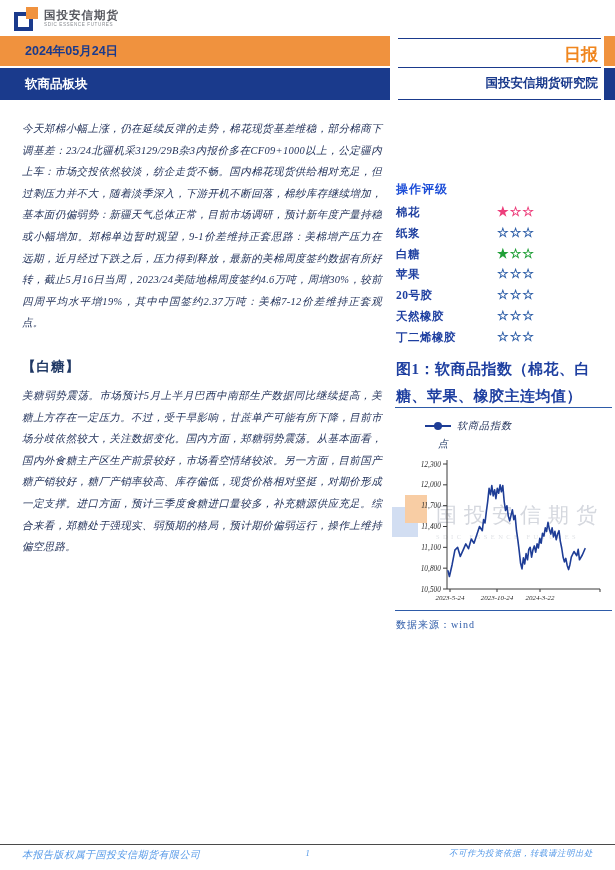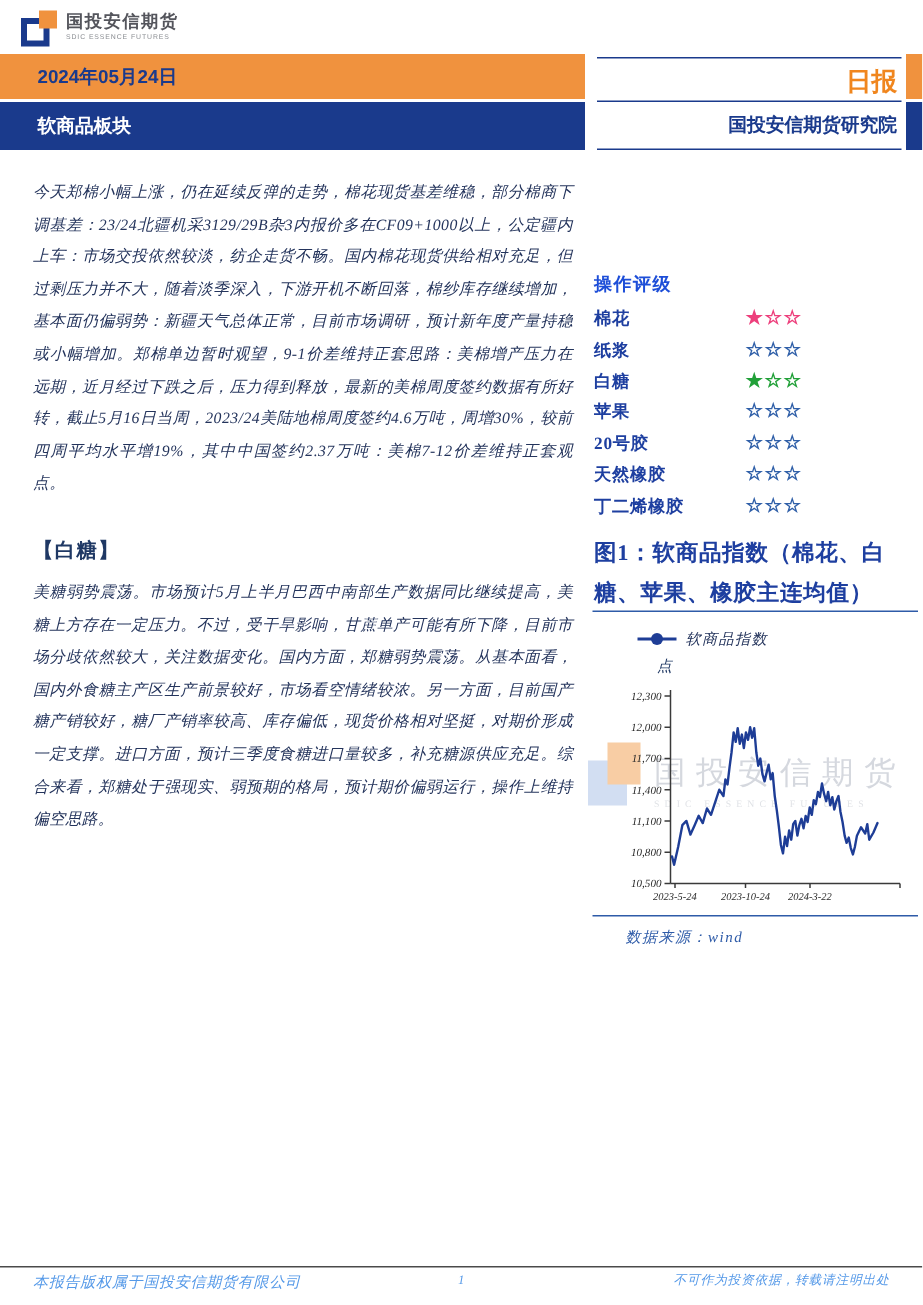--- a/index.html
+++ b/index.html
@@ -54,21 +54,21 @@
   .chart-wrap { position:absolute; left:398px; top:450px; width:214px; height:160px; }
   .chart-wrap svg { position:absolute; left:0; top:0; z-index:2; }
   .watermark { position:absolute; left:-6px; top:45px; z-index:1; display:flex; align-items:flex-start; opacity:0.75; }
   .wm-logo { position:relative; width:36px; height:44px; margin-right:8px; }
   .wm-blue { position:absolute; left:0; top:12px; width:26px; height:30px; background:#C3D4EE; }
   .wm-orange { position:absolute; left:13px; top:0; width:22px; height:28px; background:#F6BD86; }
   .wm-txt-wrap { padding-top:6px; }
   .wm-text { font-size:21px; color:#C7CBD4; letter-spacing:7px; white-space:nowrap; }
   .wm-sub { font-size:6.5px; color:#D6D9DE; letter-spacing:3.4px; margin-top:4px; white-space:nowrap; }
 
-  .source-note { position:absolute; left:396px; top:618px; font-size:10px; font-style:italic; color:#2E5BA8; letter-spacing:1px;margin-left:21px; }
+  .source-note { position:absolute; left:396px; top:618px; font-size:10px; color:#2E5BA8; letter-spacing:1px; }
 
   
   .footer-rule { position:absolute; left:0; top:844px; width:615px; height:0; border-top:1.3px solid #4A4A4A; }
   .footer-left  { position:absolute; left:22px;  top:848px; font-size:10px; font-style:italic; color:#5599E8; letter-spacing:0.5px; }
   .footer-page  { position:absolute; left:0; top:848px; width:615px; text-align:center; font-size:8.5px; font-style:italic; color:#5599E8; }
   .footer-right { position:absolute; right:22px; top:848px; font-size:8.5px; font-style:italic; color:#5599E8; letter-spacing:0.5px; }
 </style>
 </head>
 <body>
 

